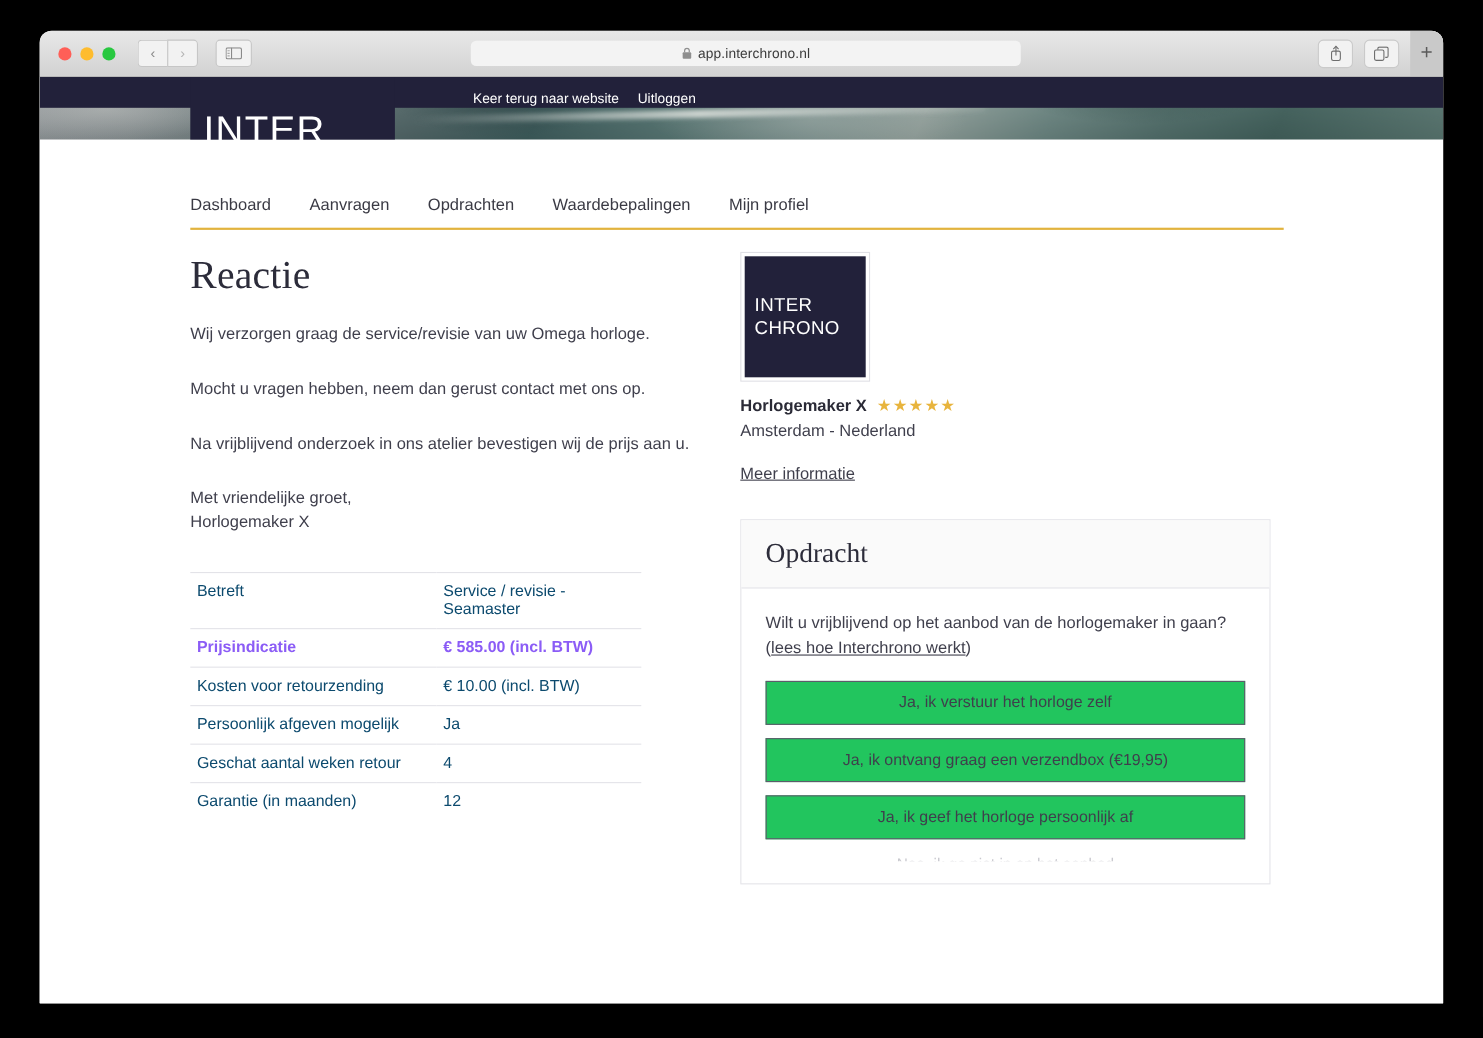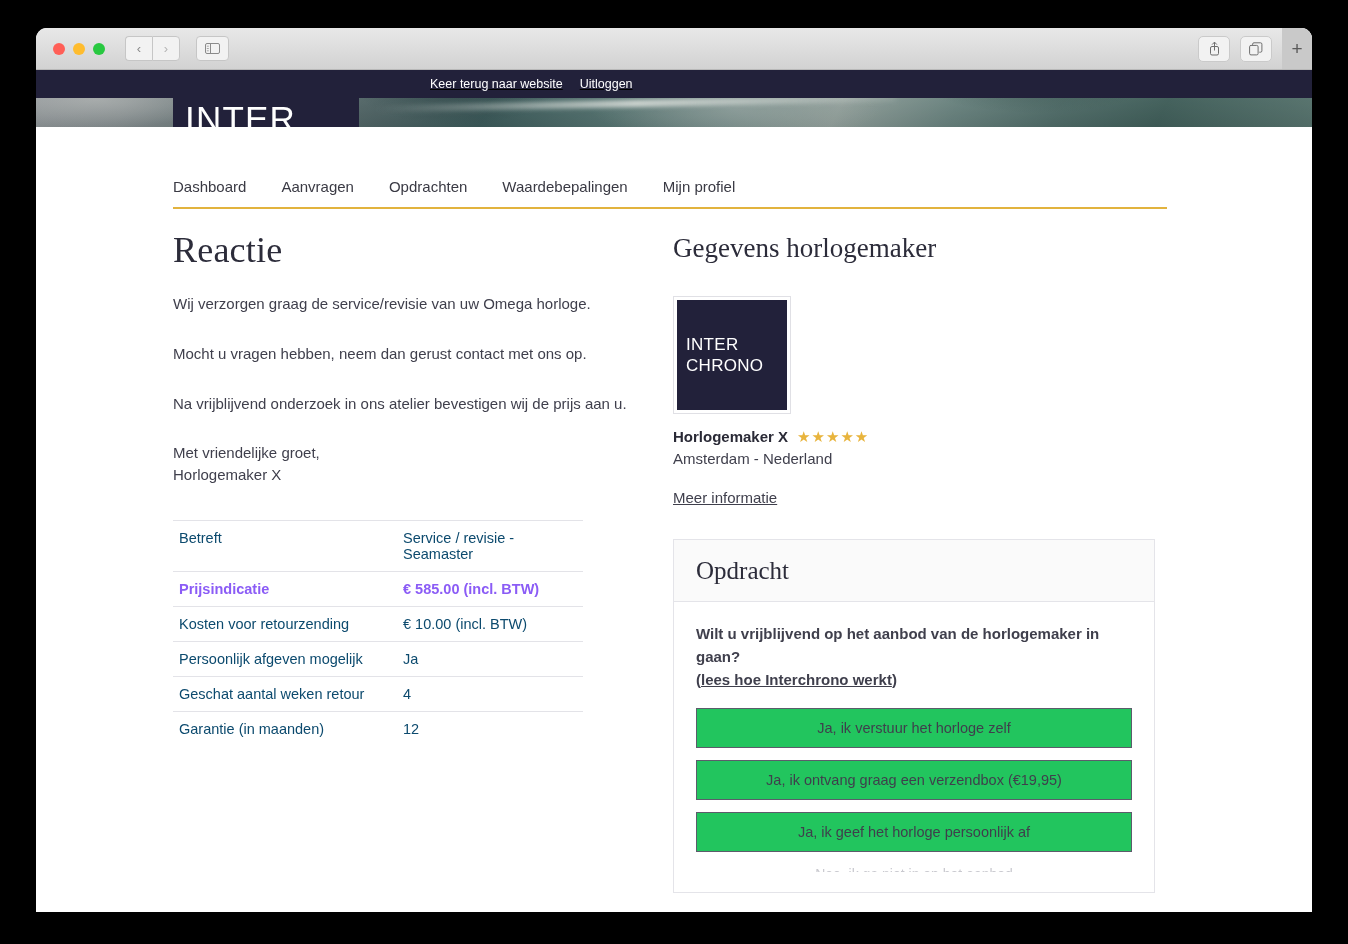--- a/index.html
+++ b/index.html
@@ -183,25 +183,24 @@
     left: 0; top: 0;
     width: 1276px;
     height: 28px;
     background: #23223a;
     background: #22213a;
   }
   .topbar-inner {
     position: absolute;
     left: 394px;
     top: 0;
-    height: 28px;
+    height: 40px;
     display: flex;
     align-items: center;
     gap: 17px;
-    text-decoration: underline;
   }
   .topbar-link {
     color: #ffffff;
     font-size: 12.5px;
     text-decoration: none;
     cursor: pointer;
   }
 
   .logo-box {
     position: absolute;
@@ -381,21 +380,20 @@
     font-size: 25px;
     color: #2c2c3a;
     margin: 0;
   }
   .card-body { padding: 21px 22px 20px 22px; }
   .card-q {
     font-size: 15px;
     color: #3f3f4c;
     line-height: 1.52;
     margin: 0 0 17px 0;
-    font-weight: bold;
   }
   .card-q a {
     color: #3f3f4c;
     text-decoration: underline;
     cursor: pointer;
   }
   .opt-btn {
     display: block;
     width: 100%;
     box-sizing: border-box;
@@ -447,20 +445,27 @@
       <div class="sidebar-btn">
         <svg width="15" height="11" viewBox="0 0 15 11">
           <rect x="0.5" y="0.5" width="14" height="10" rx="1.5" fill="none" stroke="#8a8a8a"></rect>
           <line x1="5.5" y1="0.5" x2="5.5" y2="10.5" stroke="#8a8a8a"></line>
           <line x1="1.8" y1="3.2" x2="3.8" y2="3.2" stroke="#a8a8a8" stroke-width="1"></line>
           <line x1="1.8" y1="5.5" x2="3.8" y2="5.5" stroke="#a8a8a8" stroke-width="1"></line>
           <line x1="1.8" y1="7.8" x2="3.8" y2="7.8" stroke="#a8a8a8" stroke-width="1"></line>
         </svg>
       </div>
 
+      <div class="url-bar">
+        <svg width="9" height="11" viewBox="0 0 9 11">
+          <rect x="0.6" y="4.4" width="7.8" height="6.1" rx="1" fill="#8e8e8e"></rect>
+          <path d="M2.4 4.4 V3 a2.1 2.1 0 0 1 4.2 0 V4.4" fill="none" stroke="#8e8e8e" stroke-width="1.1"></path>
+        </svg>
+        <span class="url-text">app.interchrono.nl</span>
+      </div>
 
       <div class="toolbar-right">
         <div class="tb-icon-btn">
           <svg width="13" height="15" viewBox="0 0 13 15">
             <rect x="2.5" y="5.5" width="8" height="8.5" rx="1.5" fill="none" stroke="#6e6e6e"></rect>
             <line x1="6.5" y1="1.2" x2="6.5" y2="9.5" stroke="#6e6e6e"></line>
             <path d="M4.1 3.6 L6.5 1.1 L8.9 3.6" fill="none" stroke="#6e6e6e"></path>
           </svg>
         </div>
         <div class="tb-icon-btn">
@@ -546,21 +551,20 @@
                     <td class="k">Garantie (in maanden)</td>
                     <td class="v">12</td>
                   </tr>
                 </tbody>
               </table>
 
             </div>
 
             <div class="col-right">
 
-              <h2 class="section-title">Gegevens horlogemaker</h2>
 
               <div class="wm-logo">
                 <div class="wm-logo-inner">
                   <span>INTER</span>
                   <span>CHRONO</span>
                 </div>
               </div>
 
               <div class="wm-name-row">
                 <span class="wm-name">Horlogemaker X</span>

